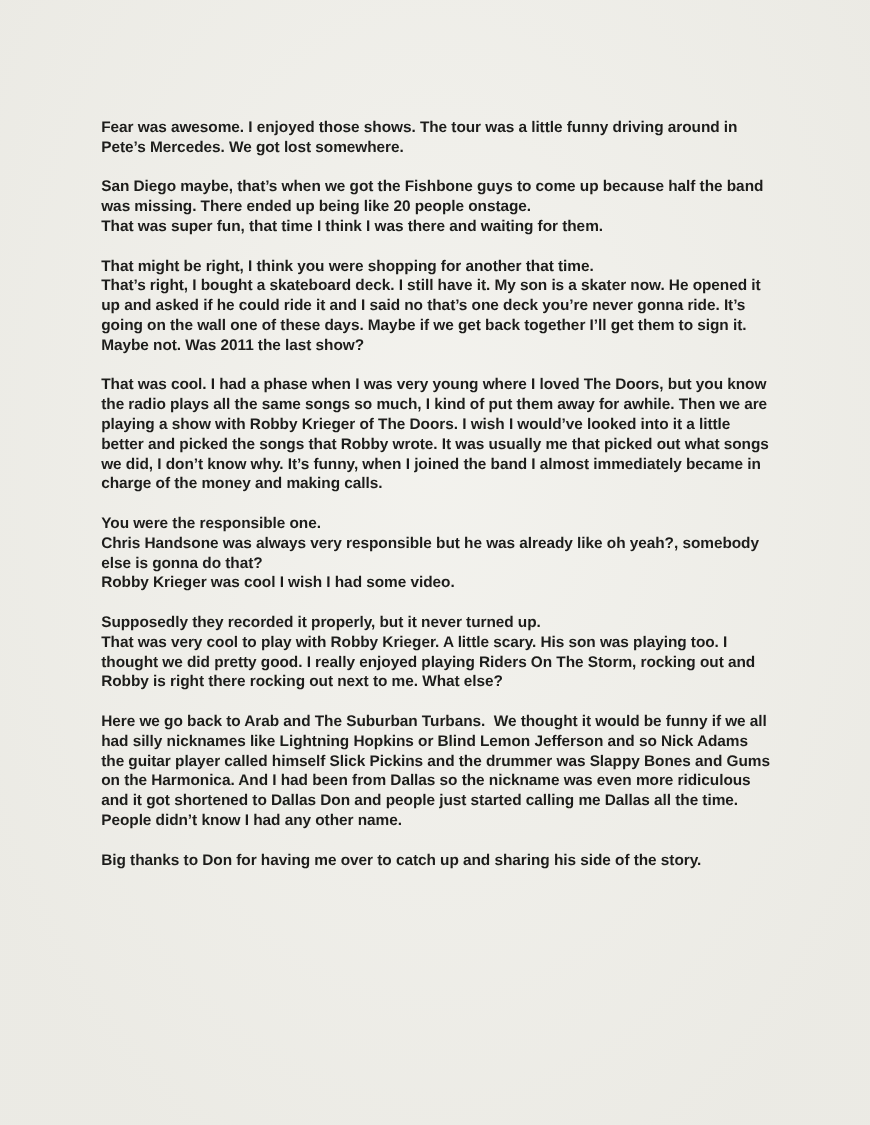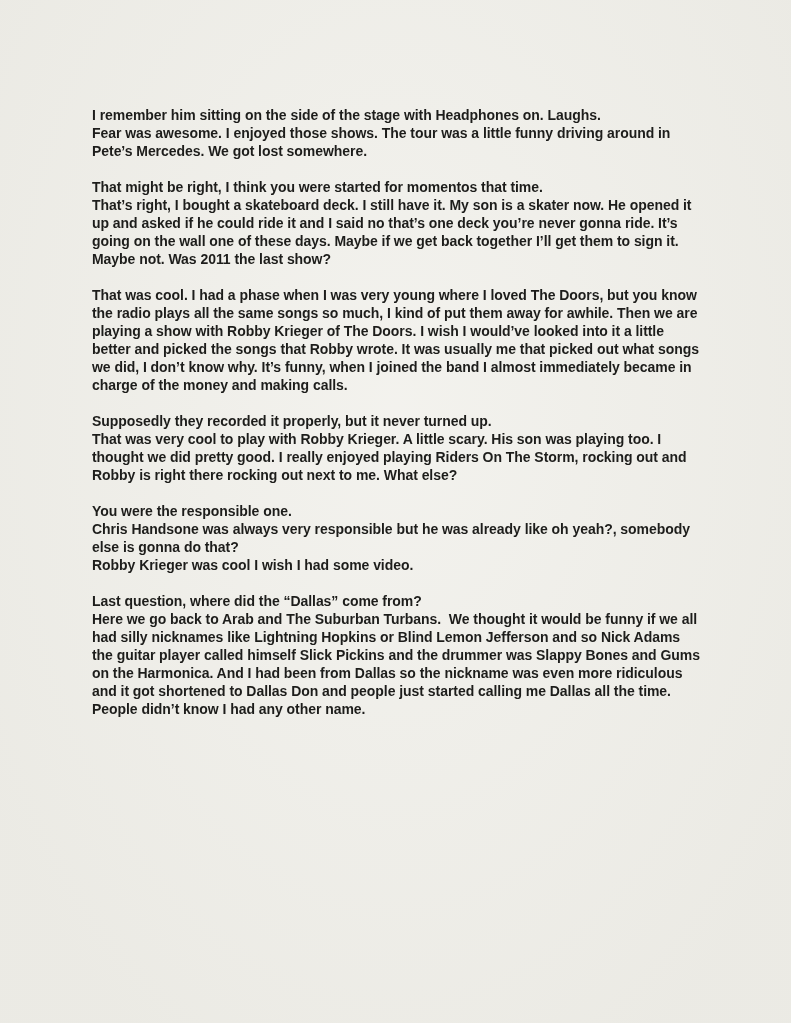--- a/index.html
+++ b/index.html
@@ -33,36 +33,41 @@
   }
   .block p.q {
     font-weight: bold;
   }
 </style>
 </head>
 <body>
 
 <div class="content" id="transcript">
     <div class="block">
-      <p class="q">I remember him sitting on the side of the stage with Headphones on. Laughs.</p>
       <p class="a">Fear was awesome. I enjoyed those shows. The tour was a little funny driving around in Pete’s Mercedes. We got lost somewhere.</p>
     </div>
     <div class="block">
-      <p class="q">That might be right, I think you were started for momentos that time.</p>
+      <p class="q">San Diego maybe, that’s when we got the Fishbone guys to come up because half the band was missing. There ended up being like 20 people onstage.</p>
+      <p class="a">That was super fun, that time I think I was there and waiting for them.</p>
+    </div>
+    <div class="block">
+      <p class="q">That might be right, I think you were shopping for another that time.</p>
       <p class="a">That’s right, I bought a skateboard deck. I still have it. My son is a skater now. He opened it up and asked if he could ride it and I said no that’s one deck you’re never gonna ride. It’s going on the wall one of these days. Maybe if we get back together I’ll get them to sign it. Maybe not. Was 2011 the last show?</p>
     </div>
     <div class="block">
       <p class="a">That was cool. I had a phase when I was very young where I loved The Doors, but you know the radio plays all the same songs so much, I kind of put them away for awhile. Then we are playing a show with Robby Krieger of The Doors. I wish I would’ve looked into it a little better and picked the songs that Robby wrote. It was usually me that picked out what songs we did, I don’t know why. It’s funny, when I joined the band I almost immediately became in charge of the money and making calls.</p>
-    </div>
-    <div class="block">
-      <p class="q">Supposedly they recorded it properly, but it never turned up.</p>
-      <p class="a">That was very cool to play with Robby Krieger. A little scary. His son was playing too. I thought we did pretty good. I really enjoyed playing Riders On The Storm, rocking out and Robby is right there rocking out next to me. What else?</p>
     </div>
     <div class="block">
       <p class="q">You were the responsible one.</p>
       <p class="a">Chris Handsone was always very responsible but he was already like oh yeah?, somebody else is gonna do that?</p>
       <p class="a">Robby Krieger was cool I wish I had some video.</p>
     </div>
     <div class="block">
-      <p class="q">Last question, where did the “Dallas” come from?</p>
+      <p class="q">Supposedly they recorded it properly, but it never turned up.</p>
+      <p class="a">That was very cool to play with Robby Krieger. A little scary. His son was playing too. I thought we did pretty good. I really enjoyed playing Riders On The Storm, rocking out and Robby is right there rocking out next to me. What else?</p>
+    </div>
+    <div class="block">
       <p class="a">Here we go back to Arab and The Suburban Turbans.  We thought it would be funny if we all had silly nicknames like Lightning Hopkins or Blind Lemon Jefferson and so Nick Adams the guitar player called himself Slick Pickins and the drummer was Slappy Bones and Gums on the Harmonica. And I had been from Dallas so the nickname was even more ridiculous and it got shortened to Dallas Don and people just started calling me Dallas all the time. People didn’t know I had any other name.</p>
+    </div>
+    <div class="block">
+      <p class="q">Big thanks to Don for having me over to catch up and sharing his side of the story.</p>
     </div>
   </div>
 
 </body></html>

